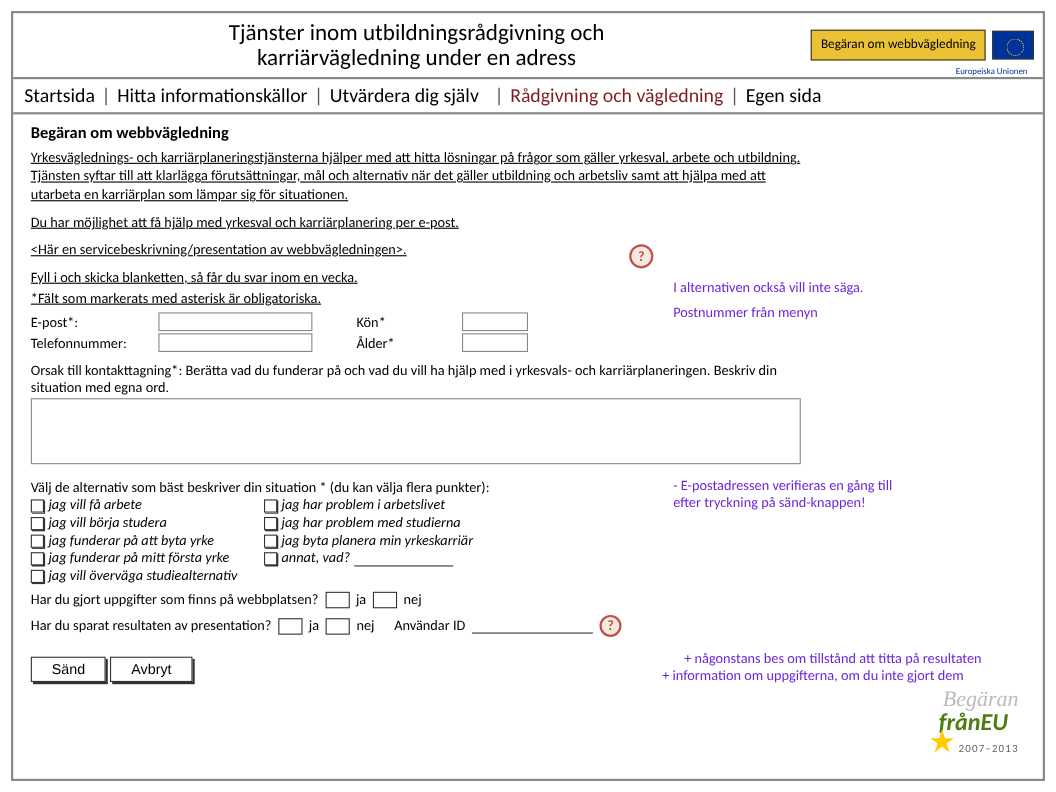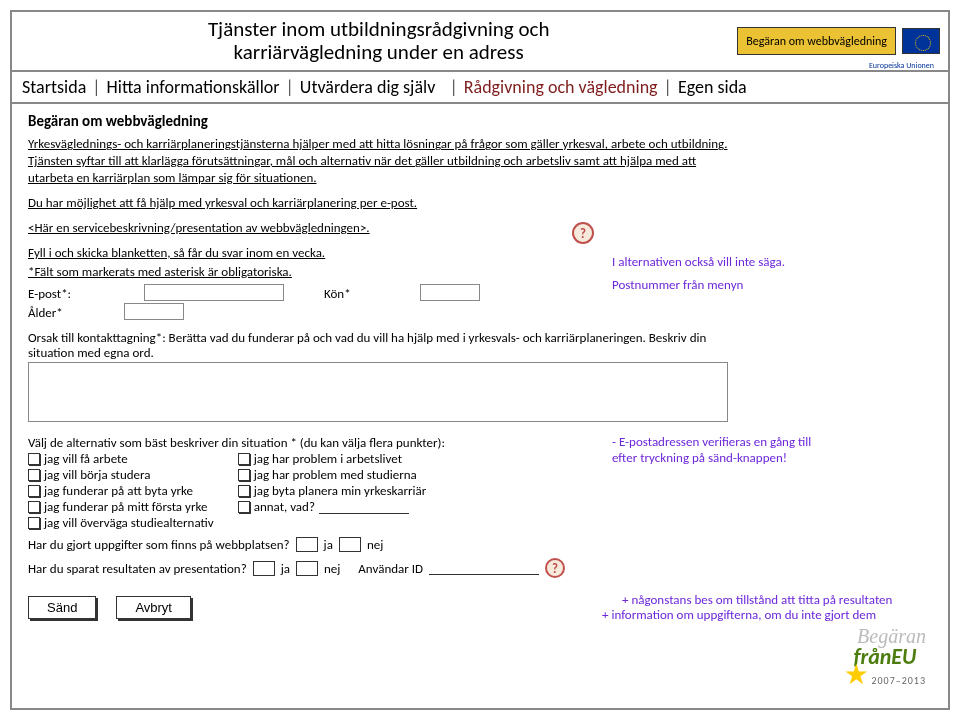--- a/index.html
+++ b/index.html
@@ -135,20 +135,21 @@
   }
   .options-block { margin-top: 10px; }
   .options-cols {
     display: flex;
     gap: 24px;
   }
   .opt-list { list-style: none; }
   .opt-list li {
     display: flex; align-items: center; gap: 4px;
     margin: 1px 0;
+    font-style: italic;
   }
   .chk {
     display: inline-block;
     width: 12px; height: 12px;
     border: 1.5px solid #333;
     box-shadow: 1px 1px 0 #333;
   }
   .underline-input {
     display: inline-block;
     border-bottom: 1px solid #333;
@@ -157,21 +158,21 @@
   }
   .qline { margin-top: 6px; display: flex; align-items: center; gap: 6px; flex-wrap: wrap;}
   .small-box {
     display: inline-block;
     width: 22px; height: 15px;
     border: 1px solid #333;
   }
   .buttons {
     margin-top: 18px;
     display: flex;
-    gap: 20px;
+    gap: 4px;
   }
   .btn {
     border: 1.5px solid #333;
     box-shadow: 2px 2px 0 #333;
     padding: 3px 18px;
     background: #fff;
     font-size: 13px;
     cursor: pointer;
   }
   .eu-logo {
@@ -235,20 +236,24 @@
       <div class="field">
         <label>E-post*:</label>
         <input type="text" style="">
       </div>
       <div class="field short">
         <label style="min-width:90px">Kön*</label>
         <input type="text" style="">
       </div>
     </div>
     <div class="form-row">
+      <div class="field">
+        <label>Telefonnummer:</label>
+        <input type="text" style="">
+      </div>
       <div class="field short">
         <label style="min-width:90px">Ålder*</label>
         <input type="text" style="">
       </div>
     </div>
 
     <div class="reason-label">Orsak till kontakttagning*: Berätta vad du funderar på och vad du vill ha hjälp med i yrkesvals- och karriärplaneringen. Beskriv din situation med egna ord.</div>
     <textarea class="textarea" style=""></textarea>
 
     <div class="annot" style="top:330px; left:600px; width:300px; white-space:pre-line;">- E-postadressen verifieras en gång till

